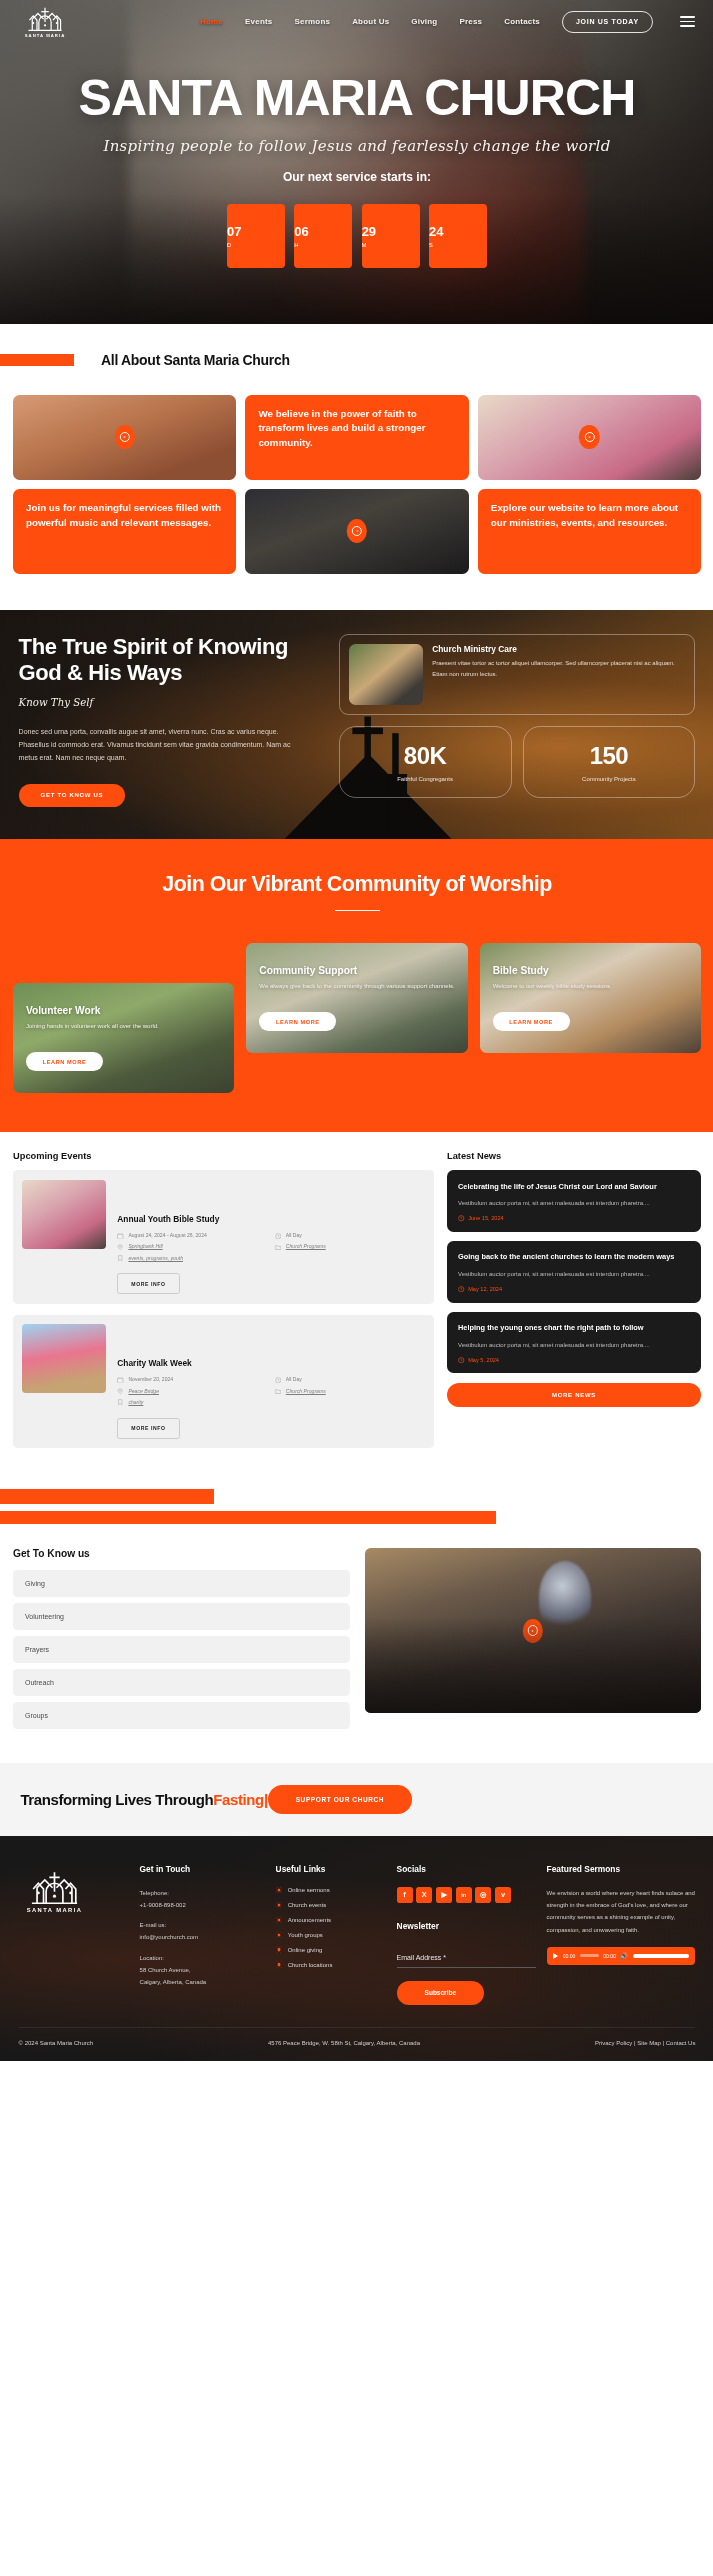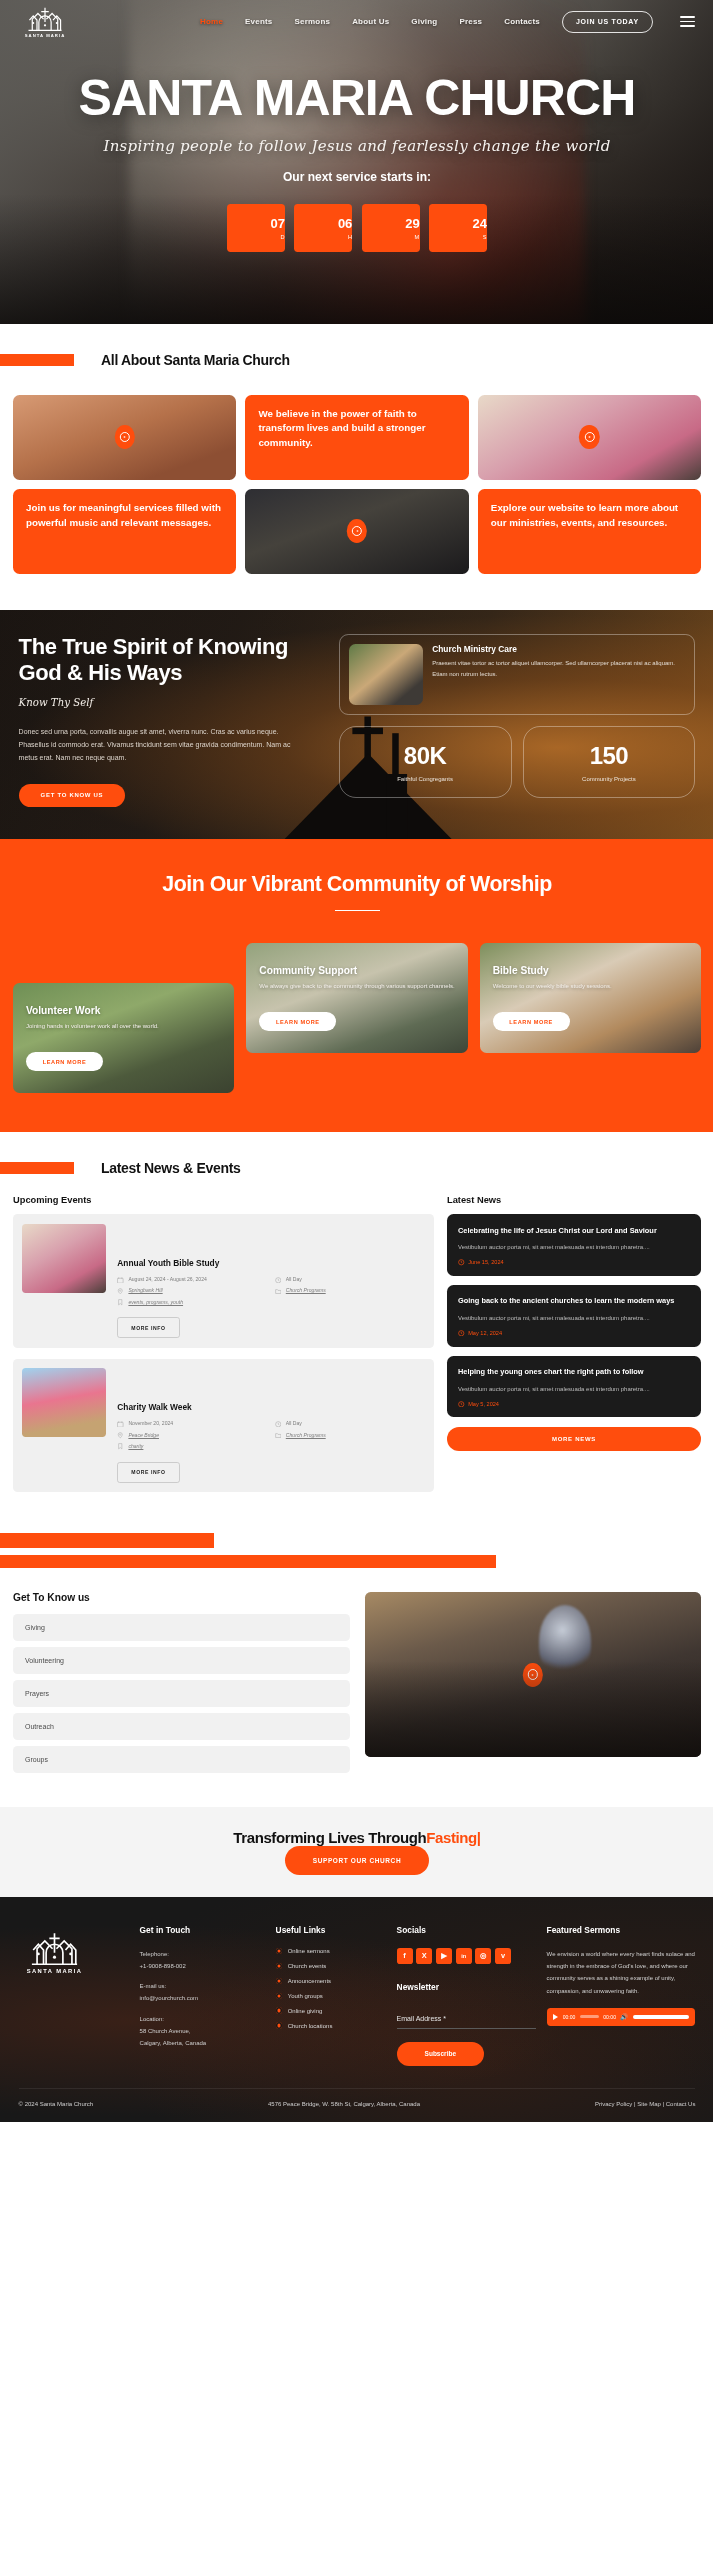--- a/index.html
+++ b/index.html
@@ -72,22 +72,22 @@
   .hero-sub{
     margin-top:13px;
     font-family:"DejaVu Serif", serif;
     font-style:italic;
     font-size:15px; color:#f6f3f0; letter-spacing:0.3px;
     text-shadow:0 1.9px 9.3px rgba(0,0,0,.5);
   }
   .hero-cd-label{ margin-top:15px; font-size:12px; font-weight:800; color:#fff; }
   .countdown{ margin-top:20.4px; display:flex; justify-content:center; gap:9.3px; }
   .cd-box{
-    width:58px; height:48px; background:#ff4d0d; border-radius:3.7px;
-    display:flex; flex-direction:column; align-items:flex-end; justify-content:center;
+    width:58px; height:64px; background:#ff4d0d; border-radius:3.7px;
+    display:flex; flex-direction:column; align-items:flex-start; justify-content:center;
     color:#fff;
   }
   .cd-num{ font-size:13px; font-weight:900; }
   .cd-unit{ font-size:5.6px; margin-top:2.8px; letter-spacing:0.4px; }
 
   
   .sec-head{ display:flex; align-items:center; gap:12px; margin-top:28px; }
   .sec-bar{ width:74px; height:12px; background:#ff4d0d; }
   .sec-title{ font-size:14px; font-weight:900; letter-spacing:-0.3px; margin-left:15px; color:#121212; }
 
@@ -250,21 +250,21 @@
     filter:blur(0.9px);
   }
   .gtk-img::after{
     content:""; position:absolute; left:0; right:0; bottom:0; height:58%;
     background:linear-gradient(180deg, rgba(30,24,20,0) 0%, rgba(22,18,16,.55) 55%, rgba(16,13,11,.85) 100%);
   }
 
   
   .cta{
     margin-top:28px; background:#f4f4f4;
-    padding:22px 20.4px; display:flex; align-items:center; justify-content:flex-start;flex-direction:column;
+    padding:22px 20.4px; display:flex; align-items:center; justify-content:flex-start;
   }
   .cta-h{ font-size:15px; font-weight:900; color:#111; letter-spacing:-0.4px; }
   .cta-h .hl{ color:#ff4d0d; }
   .cta-btn{
     background:#ff4d0d; color:#fff; border:none; border-radius:928px;
     font-size:6.5px; font-weight:700; letter-spacing:0.6px; padding:11px 28px; cursor:pointer;
   }
 
   
   .footer{
@@ -484,24 +484,20 @@
       <div class="vib-card vc3">
         <div class="vib-t">Bible Study</div>
         <div class="vib-d">Welcome to our weekly bible study sessions.</div>
         <button class="vib-btn">LEARN MORE</button>
       </div>
 
     </div>
   </section>
 
   <section>
-    <div class="sec-head">
-      <div class="sec-bar"></div>
-      <h2 class="sec-title">Latest News &amp; Events</h2>
-    </div>
 
     <div class="news-wrap">
       <div class="ne-grid">
 
         <div>
           <div class="col-h">Upcoming Events</div>
 
           <div class="ev-card">
             <div class="ev-thumb ev-1"></div>
             <div class="ev-body">

